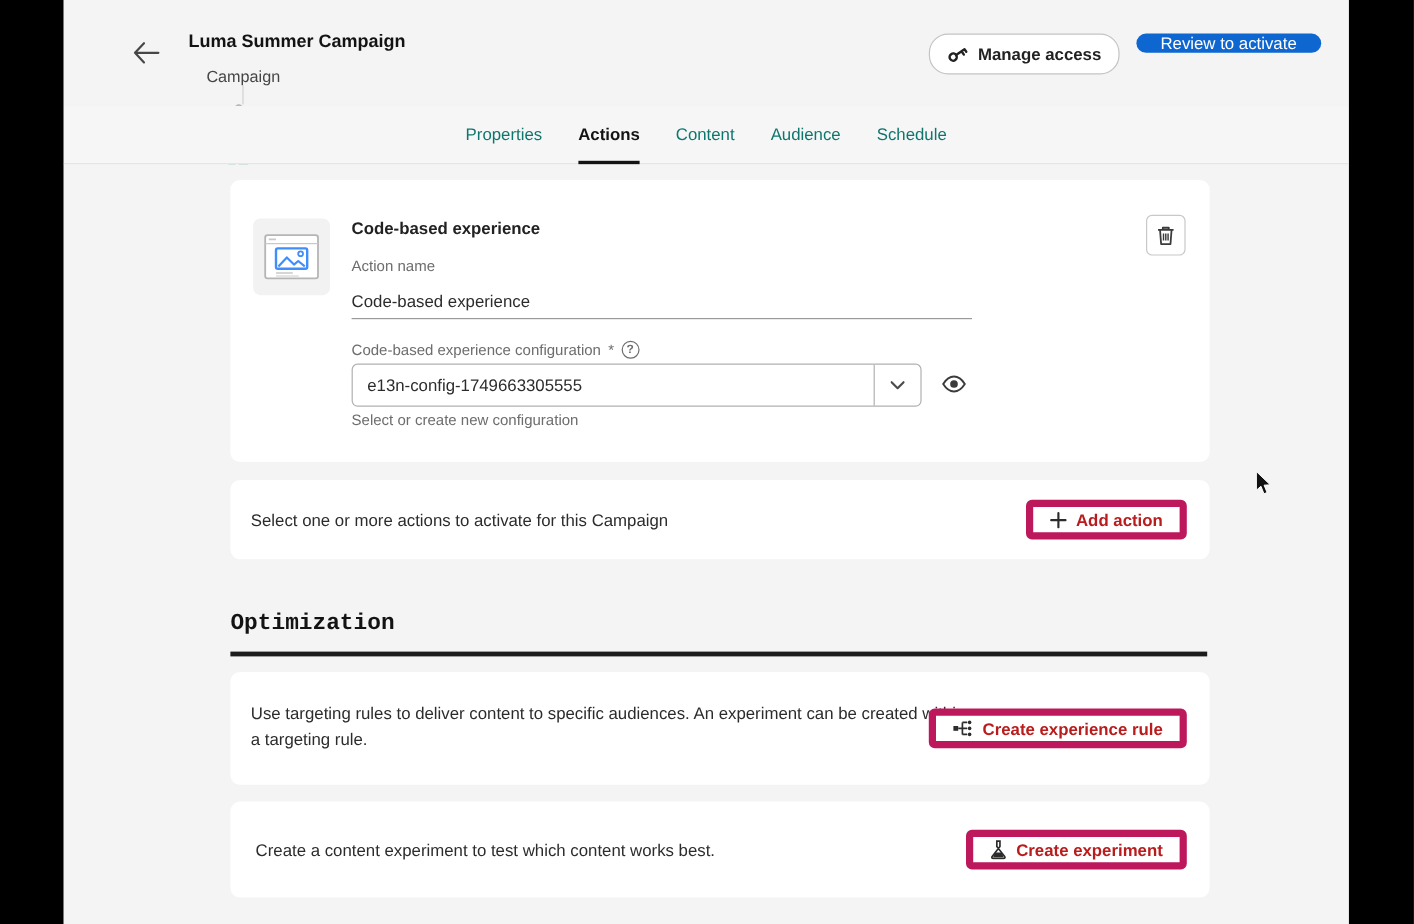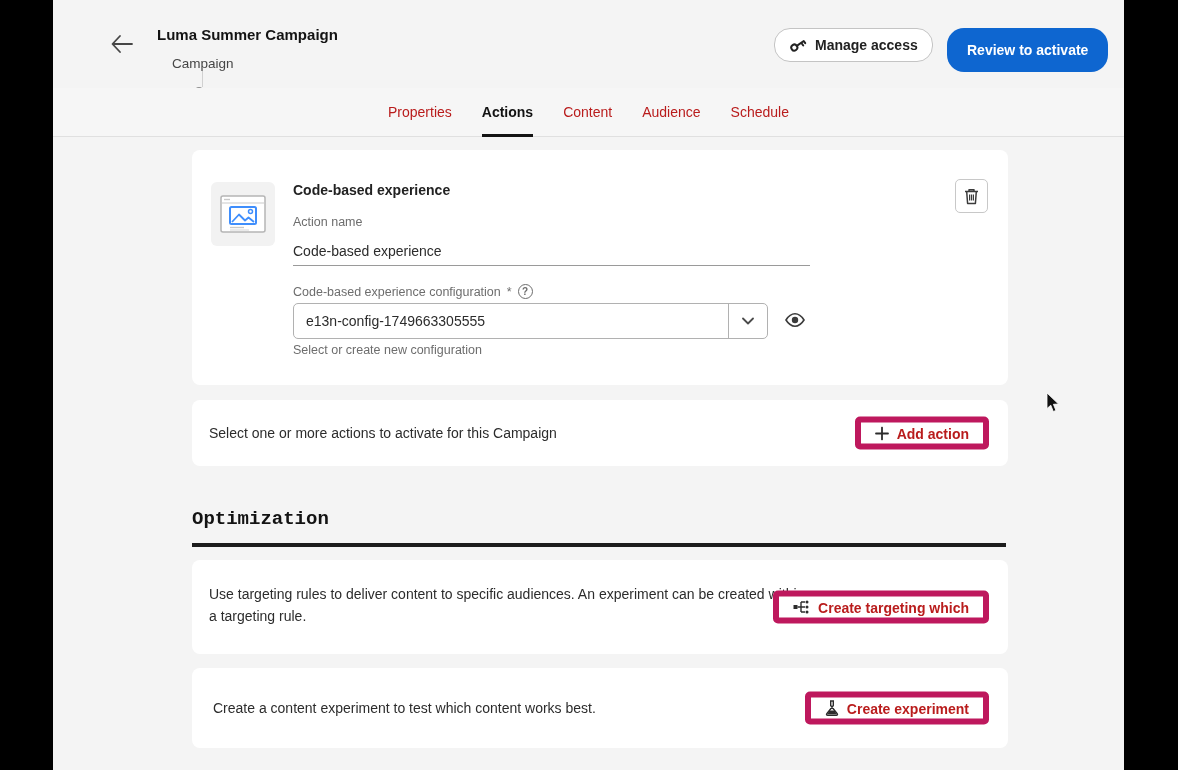--- a/index.html
+++ b/index.html
@@ -18,30 +18,30 @@
   .meta-sep { width:1px; height:16px; background:#d1d1d1; margin:0 12px; }
   .status-dot { width:8px; height:8px; border-radius:50%; background:#8f8f8f; margin-right:8px; }
   .draft { font-style:italic; color:#8b5cf6; }
   .check-circle { width:17px; height:17px; border-radius:50%; background:#2d9d78; color:#fff;
                   display:inline-flex; align-items:center; justify-content:center; margin-right:8px; flex:0 0 auto; }
   .btn { display:inline-flex; align-items:center; justify-content:center; gap:8px;
          font-family:inherit; font-size:14px; color:#b91c1c; background:#fff;
          border:6px solid #be185d; cursor:pointer;font-weight:bold; }
   .manage-btn { position:absolute; left:721px; top:28px; height:34px; padding:0 14px;
                 border-radius:16px; border:1px solid #c4c4c4; font-weight:bold; color:#222; }
-  .review-btn { position:absolute; left:894px; top:28px; height:44px; padding:0 20px;
+  .review-btn { position:absolute; left:894px; top:28px; height:16px; padding:0 20px;
                 border-radius:17px; background:#0e66d0; border:none; color:#fff;
-                font-weight:bold; font-size:14px; cursor:pointer; }
+                font-weight:normal; font-size:14px; cursor:pointer; }
 
   
   .tabbar { position:absolute; left:0; top:88px; width:100%; height:49px; background:#f6f6f6;
             border-bottom:1px solid #e0e0e0; display:flex; align-items:center;
             justify-content:center; gap:30px; }
   .tab { position:relative; height:49px; display:flex; align-items:center; font-size:14px;
-         color:#b91c1c; cursor:pointer; }
+         color:#0f766e; cursor:pointer; }
   .tab.active { color:#131313; font-weight:bold; }
   .tab.active::after { content:""; position:absolute; left:0; right:0; bottom:0;
                        height:2.5px; background:#131313; }
 
   
   .content { position:absolute; left:0; top:137px; width:100%; height:633px; background:#f4f4f4; }
   .card { position:absolute; left:139px; width:816px; background:#fff; border-radius:8px; }
   .card1 { top:13px;  height:235px; }
   .card2 { top:263px; height:66px; }
   .card3 { top:423px; height:94px; }
@@ -211,21 +211,21 @@
         <button class="btn row-btn">
           <span class="icon">
             <svg width="17" height="15" viewBox="0 0 17 15">
               <rect x="0.5" y="5.5" width="4" height="4" fill="#2c2c2c"></rect>
               <path d="M4.5 7.5 H8 M8 2.5 V12.5 M8 2.5 H12 M8 7.5 H12 M8 12.5 H12" fill="none" stroke="#2c2c2c" stroke-width="1.4"></path>
               <circle cx="14" cy="2.5" r="1.5" fill="#2c2c2c"></circle>
               <circle cx="14" cy="7.5" r="1.5" fill="#2c2c2c"></circle>
               <circle cx="14" cy="12.5" r="1.5" fill="#2c2c2c"></circle>
             </svg>
           </span>
-          <span>Create targeting which</span>
+          <span>Create experience rule</span>
         </button>
       </div>
 
       <div class="card card4">
         <div class="row-text c4-text">Create a content experiment to test which content works best.</div>
         <button class="btn row-btn">
           <span class="icon">
             <svg width="14" height="17" viewBox="0 0 14 17">
               <path d="M5 1.5 H9 M5.7 1.5 V6 L12.2 14.2 C12.8 15 12.4 15.8 11.4 15.8 H2.6 C1.6 15.8 1.2 15 1.8 14.2 L8.3 6 V1.5" fill="none" stroke="#2c2c2c" stroke-width="1.4" stroke-linejoin="round"></path>
               <path d="M4.2 11 L2.6 14.8 H11.4 L9.8 11 Z" fill="#2c2c2c"></path>

